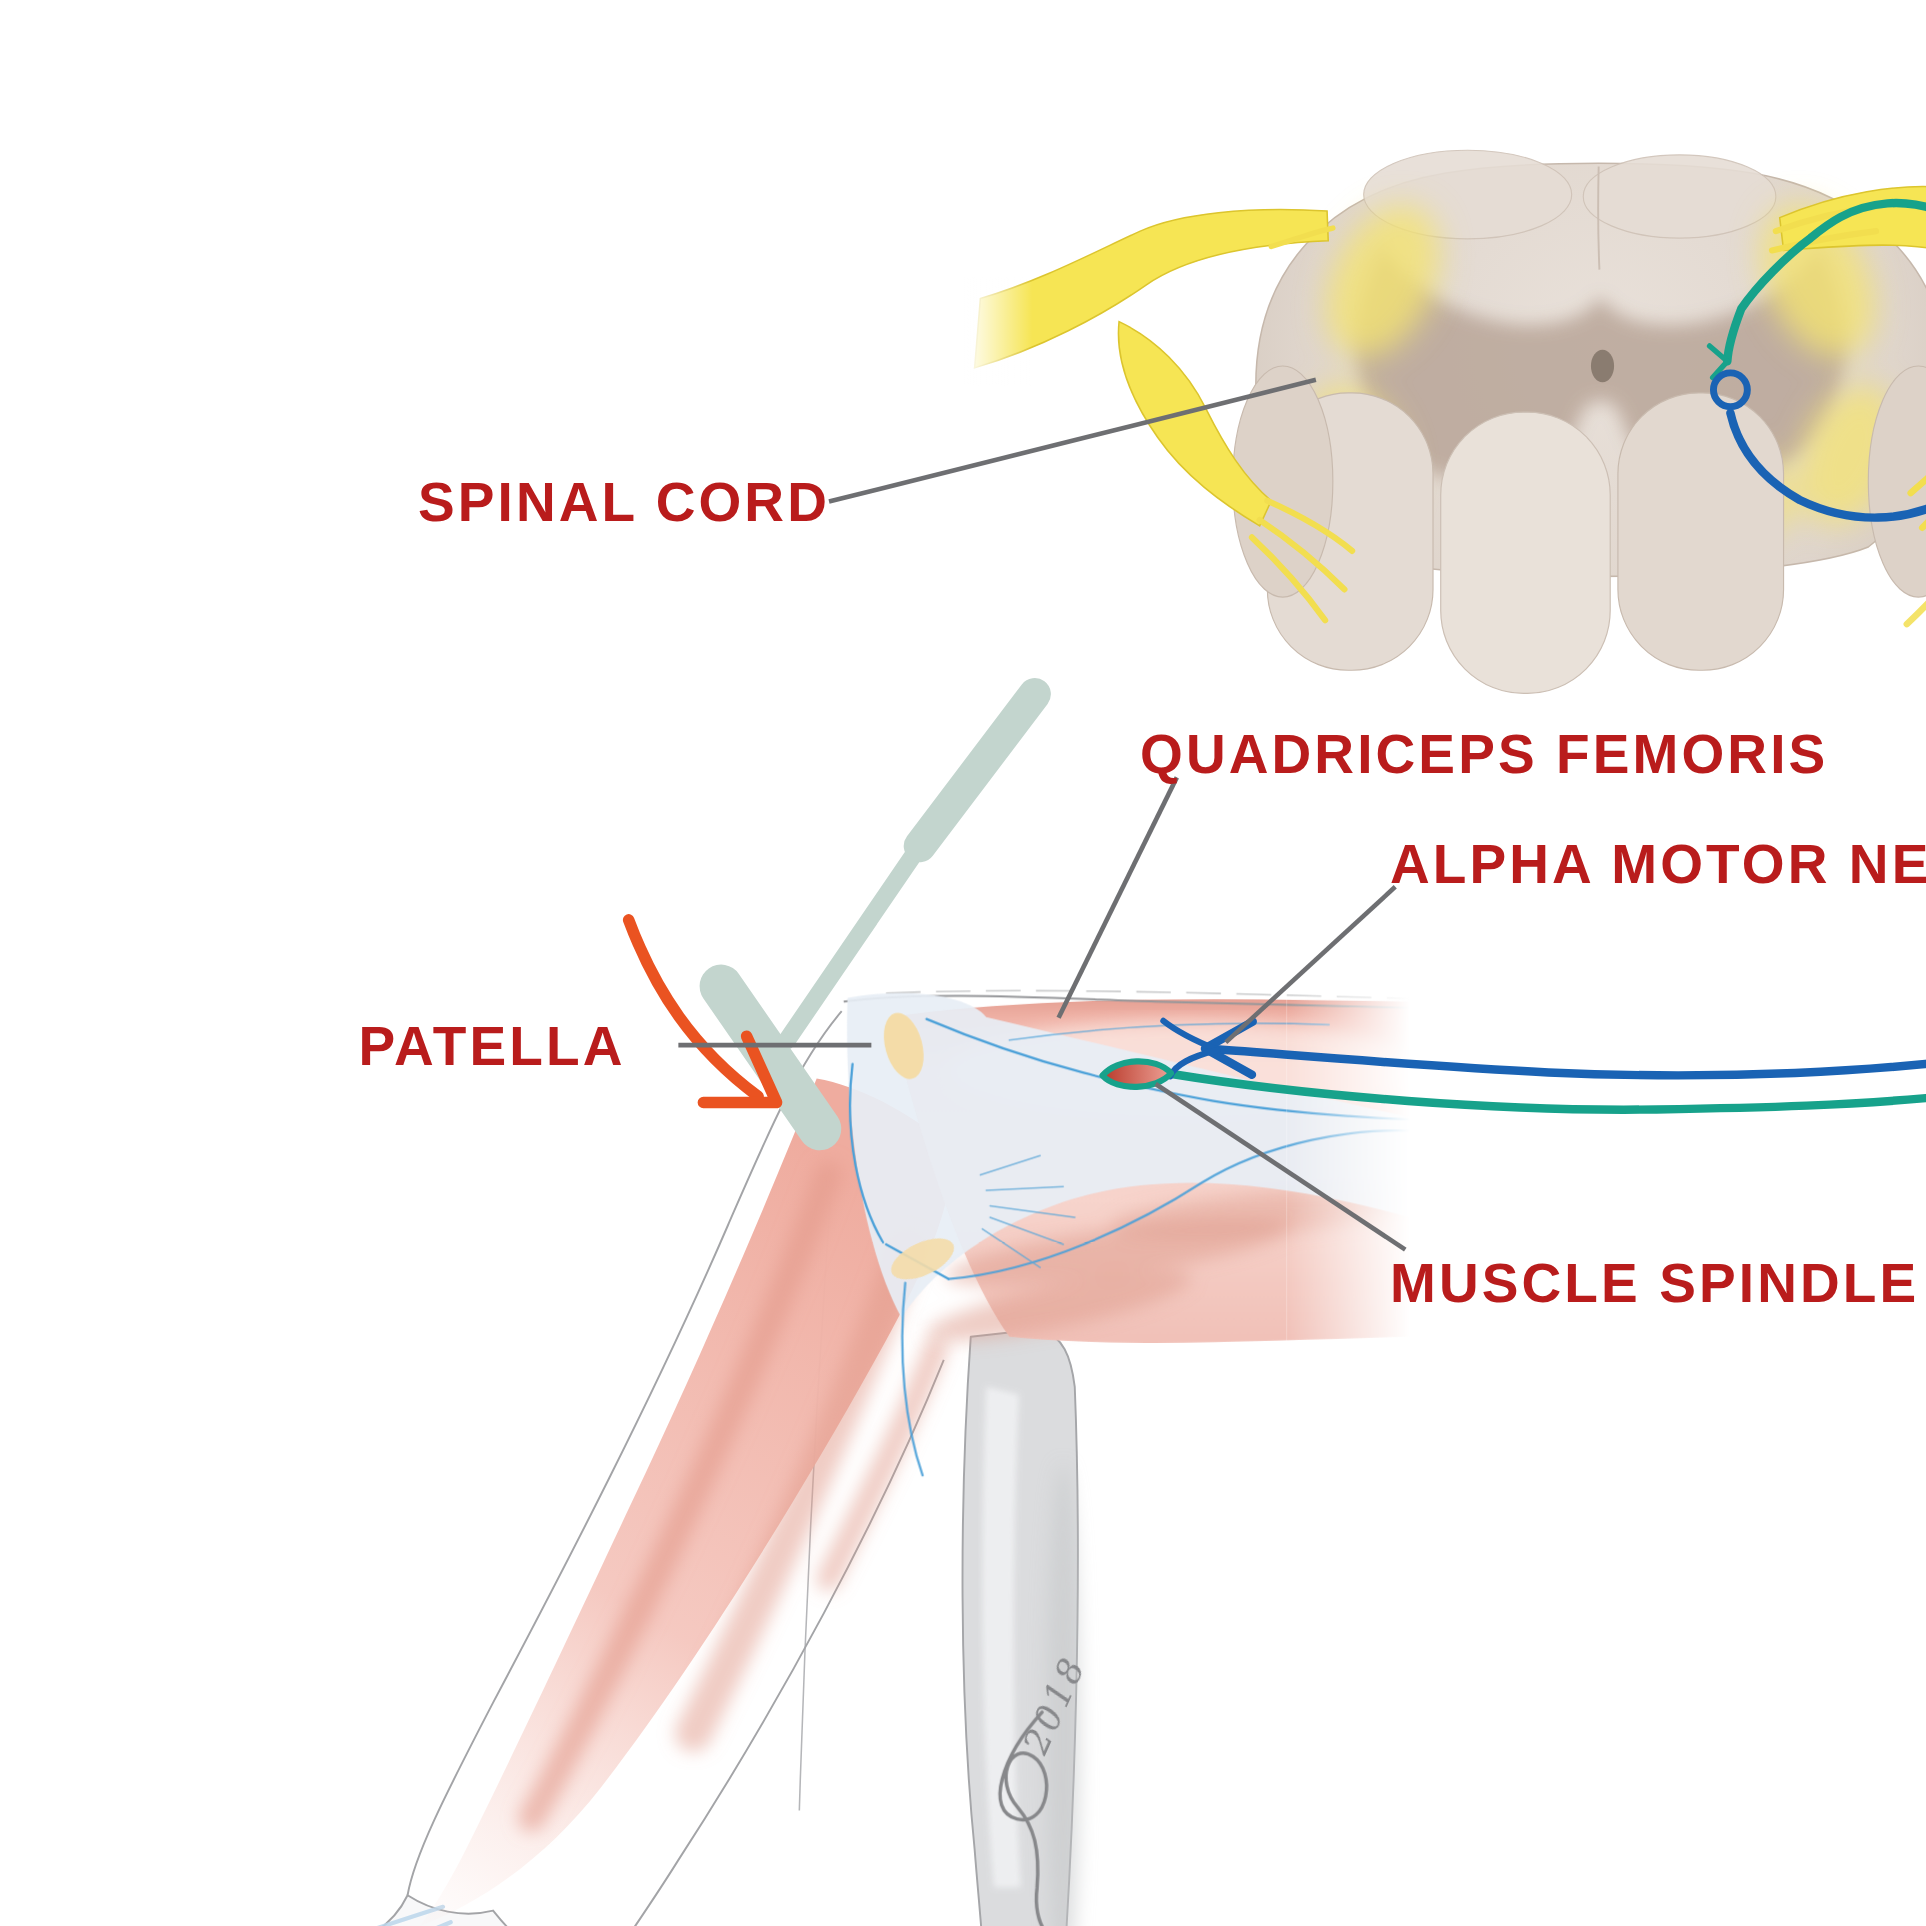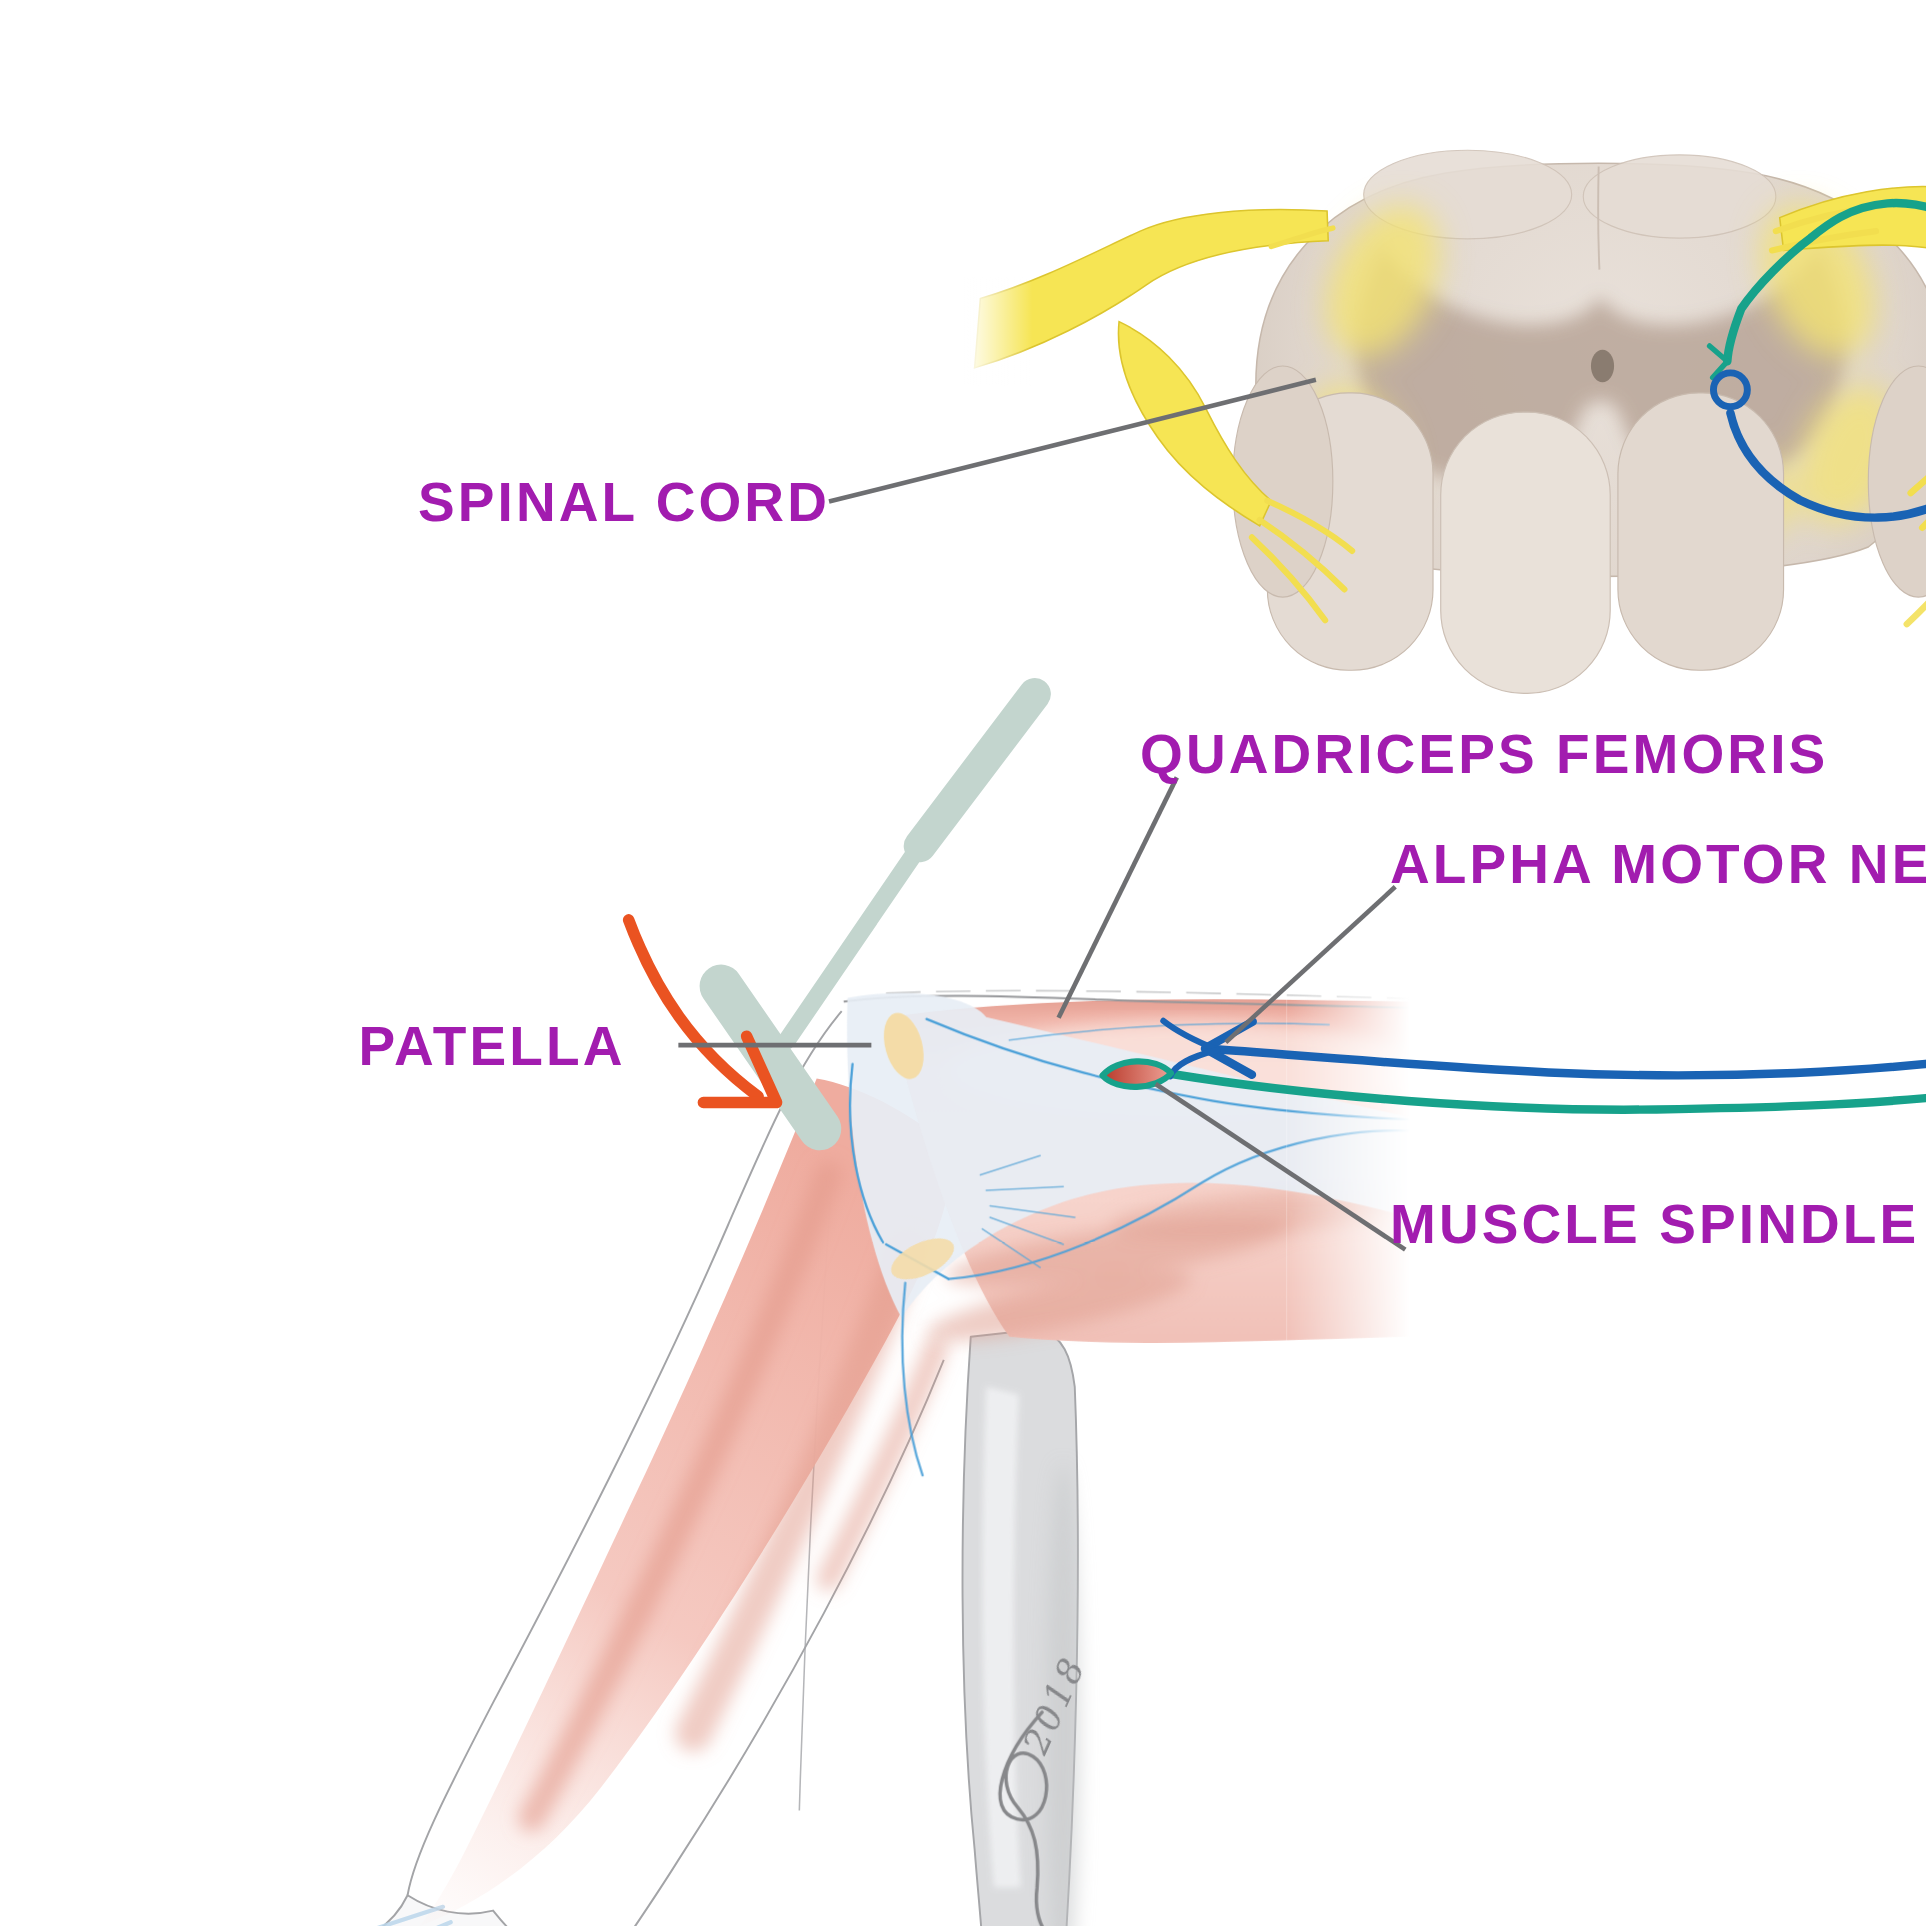--- a/index.html
+++ b/index.html
@@ -1,19 +1,19 @@
 <!DOCTYPE html>
 <html style="font-size:6.2px"><head>
 <meta charset="utf-8">
 <style>
   html,body{margin:0;padding:0;background:#ffffff;}
   #canvas{position:relative;width:2408px;height:2408px;background:#ffffff;overflow:hidden;
           font-family:"Liberation Sans",sans-serif;}
   svg{position:absolute;left:0;top:0;}
-  .lbl{position:absolute;font-weight:700;font-size:55px;line-height:1.0;color:#a21caf;
+  .lbl{position:absolute;font-weight:700;font-size:55px;line-height:1.0;color:#b91c1c;
        letter-spacing:3.1px;white-space:nowrap;font-family:"Liberation Sans",sans-serif;}
   .lbl-right{text-align:right;}
   .lbl-center{text-align:center;white-space:normal;line-height:65px;}
 </style>
 </head>
 <body>
 
 <div id="canvas">
 
 <svg width="2408" height="2408" viewBox="0 0 6251 6251">
@@ -282,16 +282,16 @@
   <div class="lbl lbl-right" style="left:329px;top:475px;width:501px;">SPINAL CORD</div>
 
   <div class="lbl" style="left:1140px;top:727px;">QUADRICEPS FEMORIS</div>
 
   <div class="lbl" style="left:1390px;top:837px;">ALPHA MOTOR NEURON</div>
 
   <div class="lbl lbl-center" style="left:357px;top:1014px;width:270px;">
     <div>PATELLA</div>
   </div>
 
-  <div class="lbl" style="left:1390px;top:1197px;">MUSCLE SPINDLE</div>
+  <div class="lbl" style="left:1390px;top:1256px;">MUSCLE SPINDLE</div>
 
 </div>
 
 
 </body></html>

